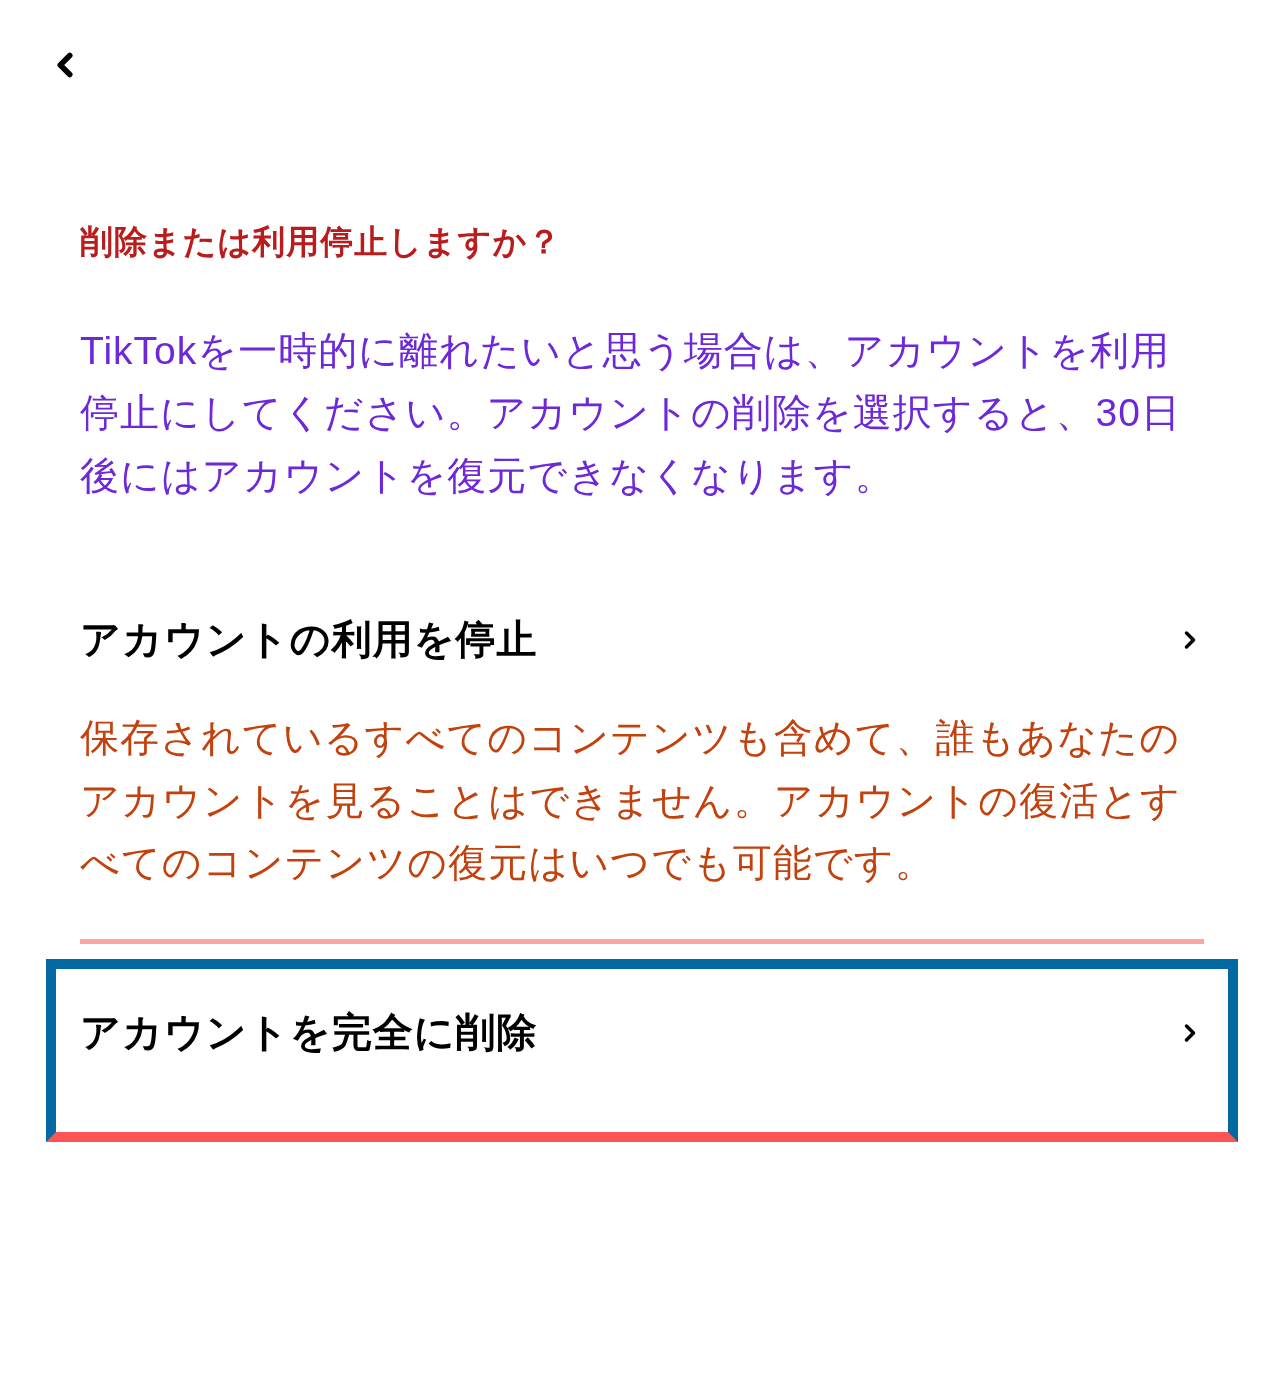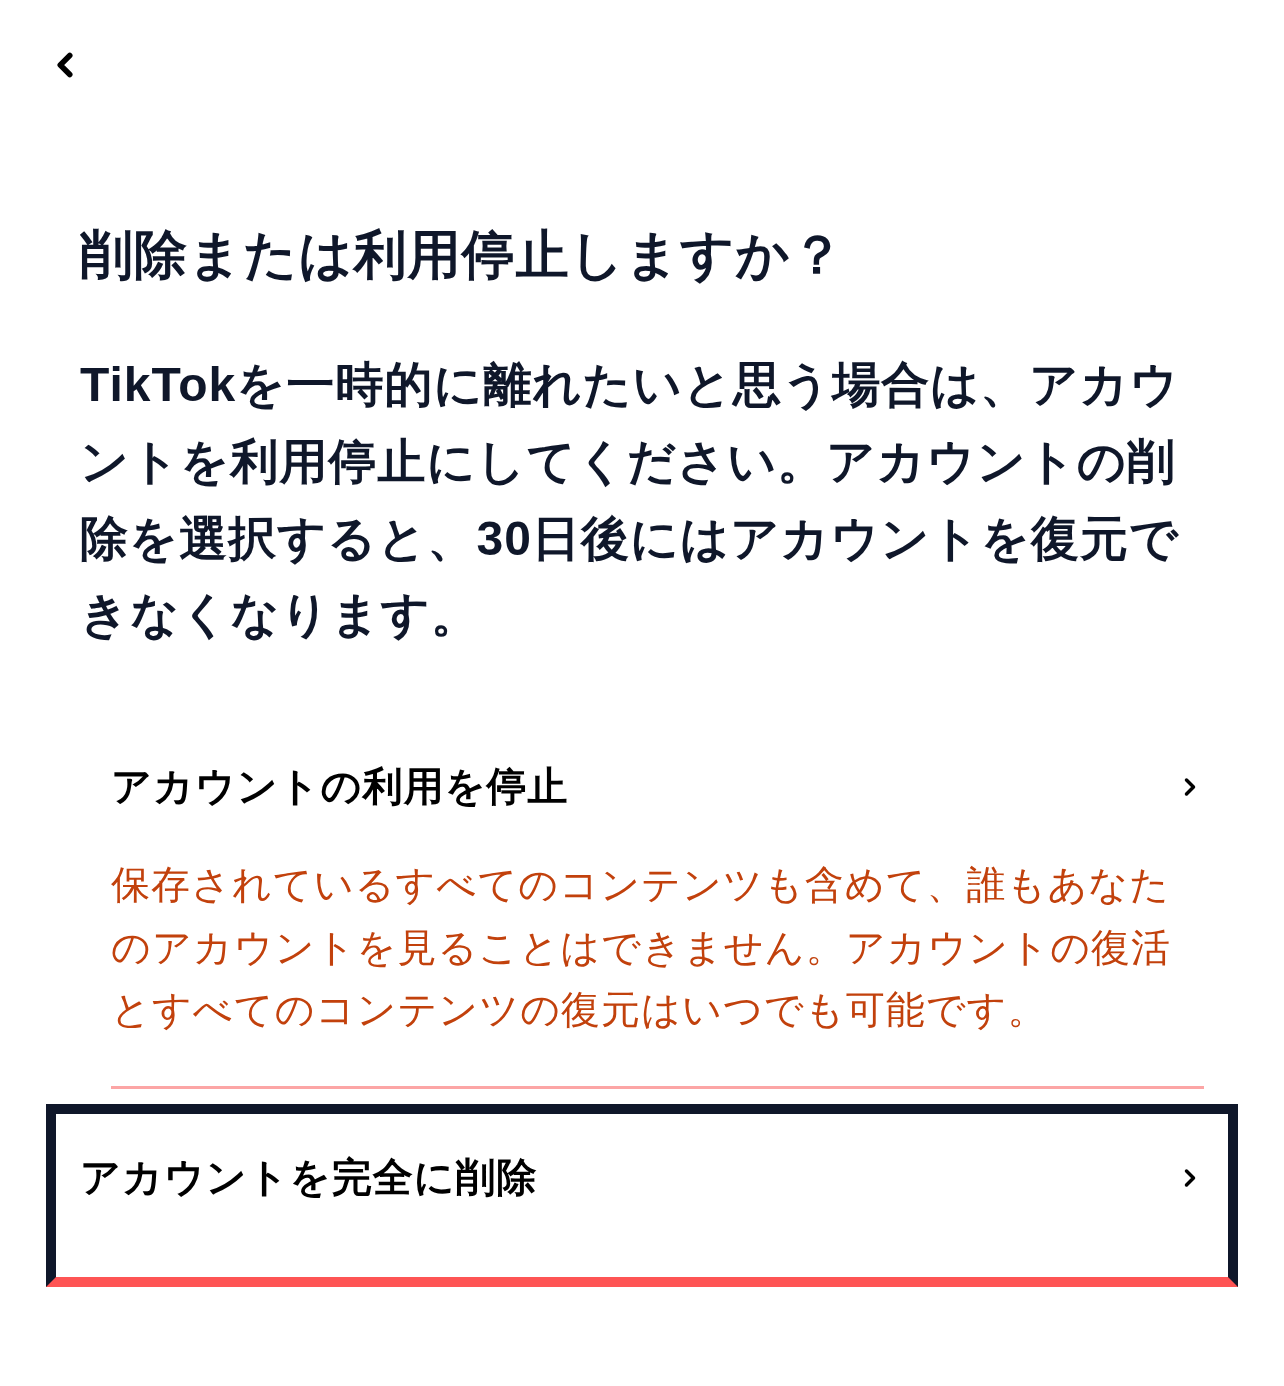--- a/index.html
+++ b/index.html
@@ -21,39 +21,37 @@
       height: 50px;
       display: flex;
       align-items: center;
       justify-content: center;
       cursor: pointer;
     }
     .content {
       padding: 130px 80px 0 80px;
     }
     .page-title {
-      font-size: 53px;
+      font-size: 33px;
       font-weight: 700;
-      color: #0f172a;
+      color: #b91c1c;
       margin-bottom: 55px;
       letter-spacing: 1px;
     }
     .page-description {
-      font-size: 48px;
-      color: #0f172a;
+      font-size: 39px;
+      color: #6d28d9;
       line-height: 1.6;
       margin-bottom: 105px;
       letter-spacing: 1px;
-      font-weight: bold;
     }
     .option-item {
       padding: 0 0 45px 0;
-      border-bottom: 3px solid #fca5a5;
+      border-bottom: 5px solid #fca5a5;
       position: relative;
-      margin-left: 31px;
     }
     .option-title-row {
       display: flex;
       align-items: center;
       justify-content: space-between;
       margin-bottom: 40px;
     }
     .option-title {
       font-size: 40px;
       font-weight: 700;
@@ -63,21 +61,21 @@
     .chevron-right {
       flex-shrink: 0;
     }
     .option-description {
       font-size: 39px;
       color: #c2410c;
       line-height: 1.6;
       letter-spacing: 1px;
     }
     .option-highlighted {
-      border: 10px solid #0f172a;
+      border: 10px solid #0369a1;
       padding: 36px 24px 36px 24px;
       margin: 15px -34px 0 -34px;
       border-bottom: 10px solid #fe5454;
     }
     .option-highlighted .option-title-row {
       margin-bottom: 36px;
     }
   </style>
 </head>
 <body>

